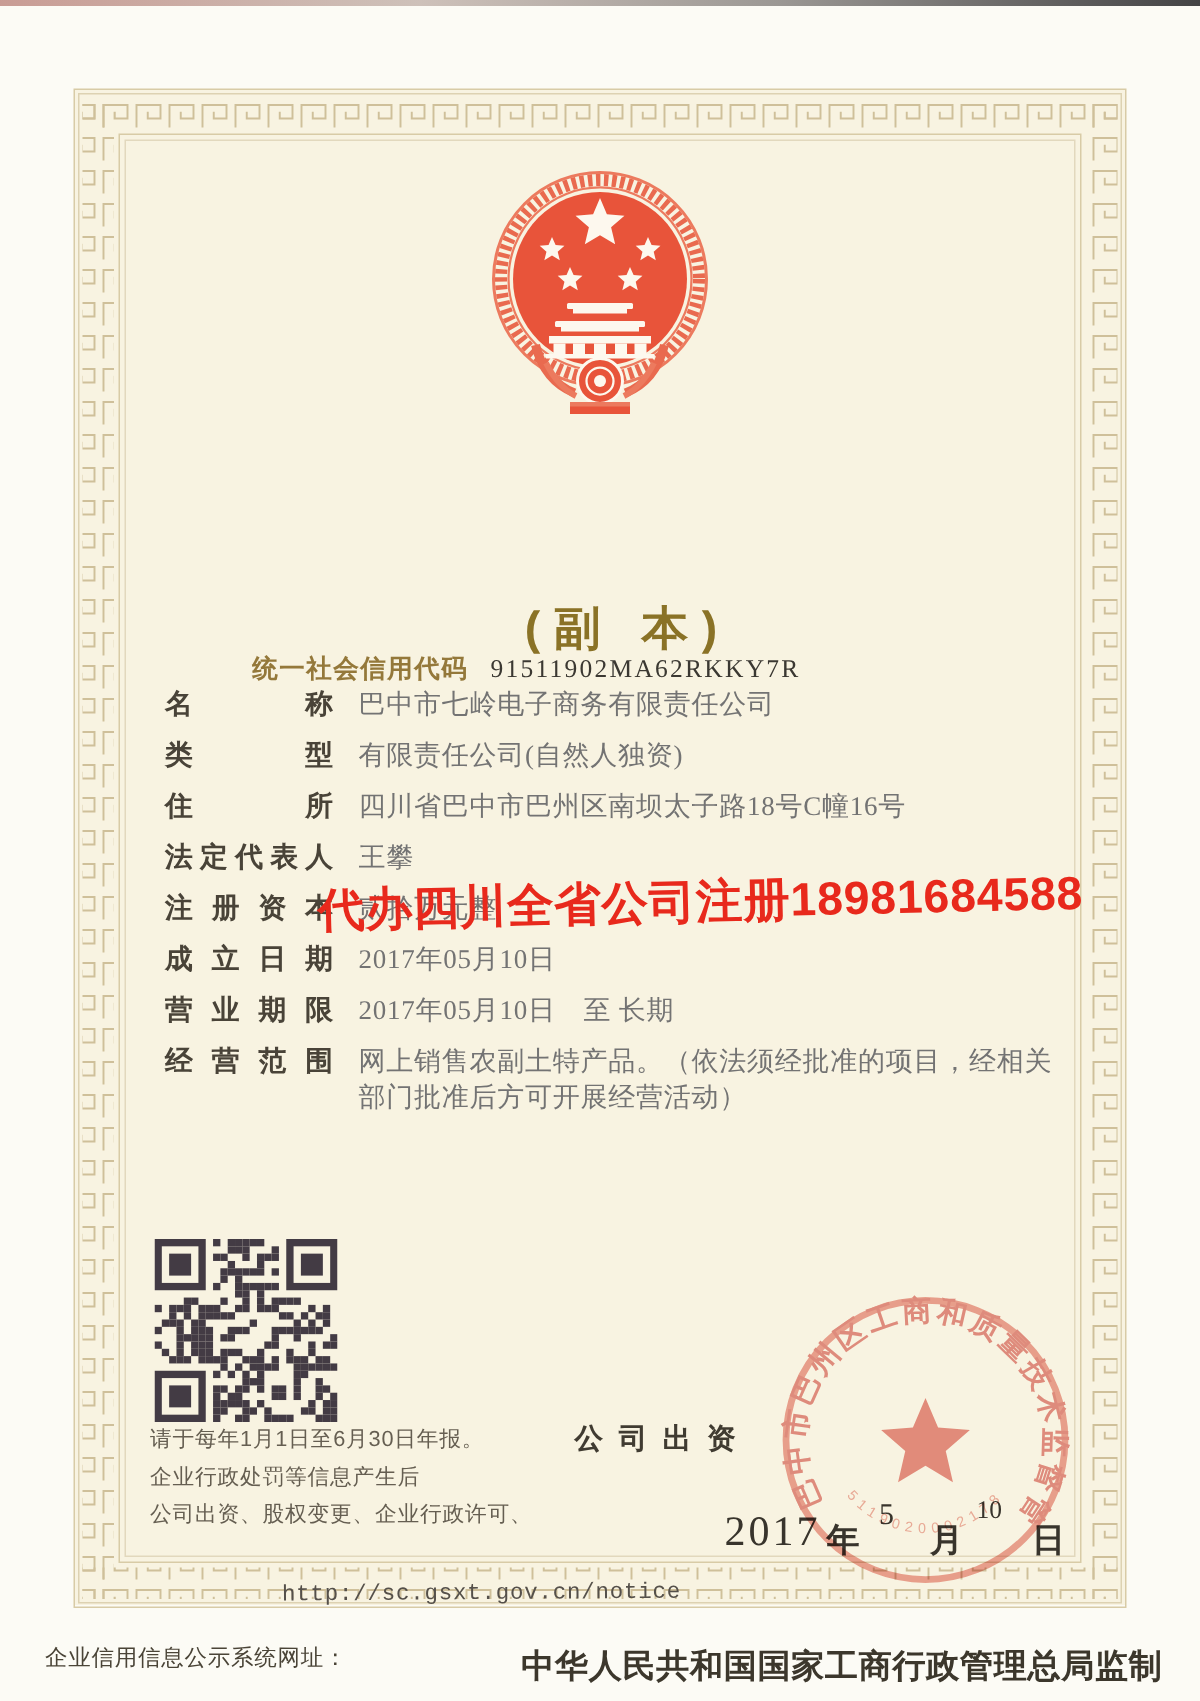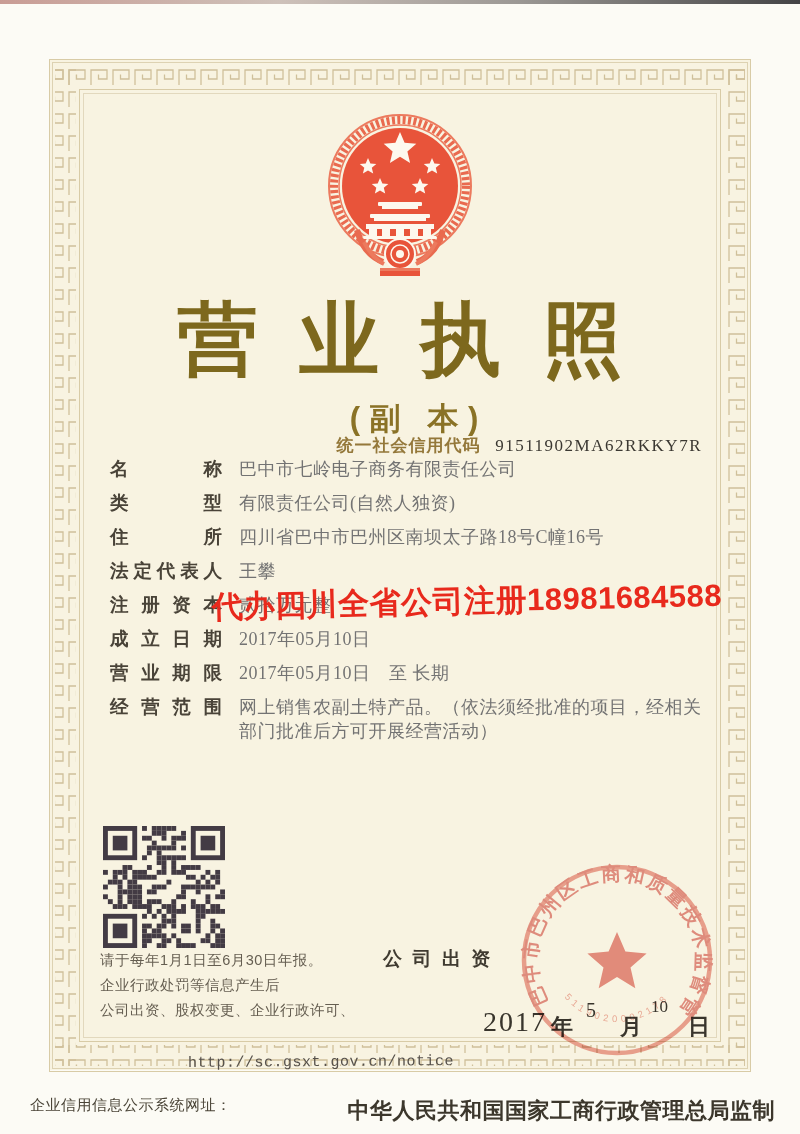--- a/index.html
+++ b/index.html
@@ -27,21 +27,21 @@
     text-align:center; font-size:80px; font-weight:bold; color:#7d681d;
     letter-spacing:.52em; padding-left:.52em; line-height:1.2;
     font-family:"Liberation Sans", sans-serif;
   }
   .subtitle {
     position:absolute; top:398px; left:14px; width:100%;
     text-align:center; font-size:31px; font-weight:bold; color:#8a7226;
     letter-spacing:.3em; padding-left:.3em;
   }
   .credit-line {
-    position:absolute; top:434px; left:0; width:702px; text-align:right;
+    position:absolute; top:434px; left:0; width:702px; text-align:center;
     font-size:17px;
   }
   .credit-label { color:#94783a; font-weight:bold; letter-spacing:1px; }
   .credit-code { color:#3b3832; font-family:"Liberation Serif", serif; letter-spacing:1.5px; margin-left:10px; }
 
   
   .fields { position:absolute; left:110px; top:457px; width:600px; }
   .field-row { display:flex; align-items:flex-start; margin-bottom:10px; min-height:23px; }
   .field-label {
     display:flex; justify-content:space-between; width:112px; flex:0 0 112px;
@@ -149,21 +149,20 @@
       <circle cx="78" cy="144" r="4" fill="#fdf8ee"></circle>
       <path d="M35 120 q6 24 26 32" fill="none" stroke="#e96a4f" stroke-width="6"></path>
       <path d="M121 120 q-6 24 -26 32" fill="none" stroke="#e96a4f" stroke-width="6"></path>
       <path d="M42 132 q8 16 20 22" fill="none" stroke="#ec7a5e" stroke-width="4"></path>
       <path d="M114 132 q-8 16 -20 22" fill="none" stroke="#ec7a5e" stroke-width="4"></path>
       <path d="M58 158 h40 v8 h-40 Z" fill="#e8543a"></path>
       <path d="M58 158 h40 v3 h-40 Z" fill="#ec7a5e"></path>
     </g>
   </svg>
 
-  <div class="title" style="color: rgb(125, 104, 29);">营业执照</div>
   <div class="subtitle">(副  本)</div>
 
   <div class="credit-line">
     <span class="credit-label">统一社会信用代码</span>
     <span class="credit-code">91511902MA62RKKY7R</span>
   </div>
 
   <div class="fields" id="fields-container">
       <div class="field-row">
         <span class="field-label">

